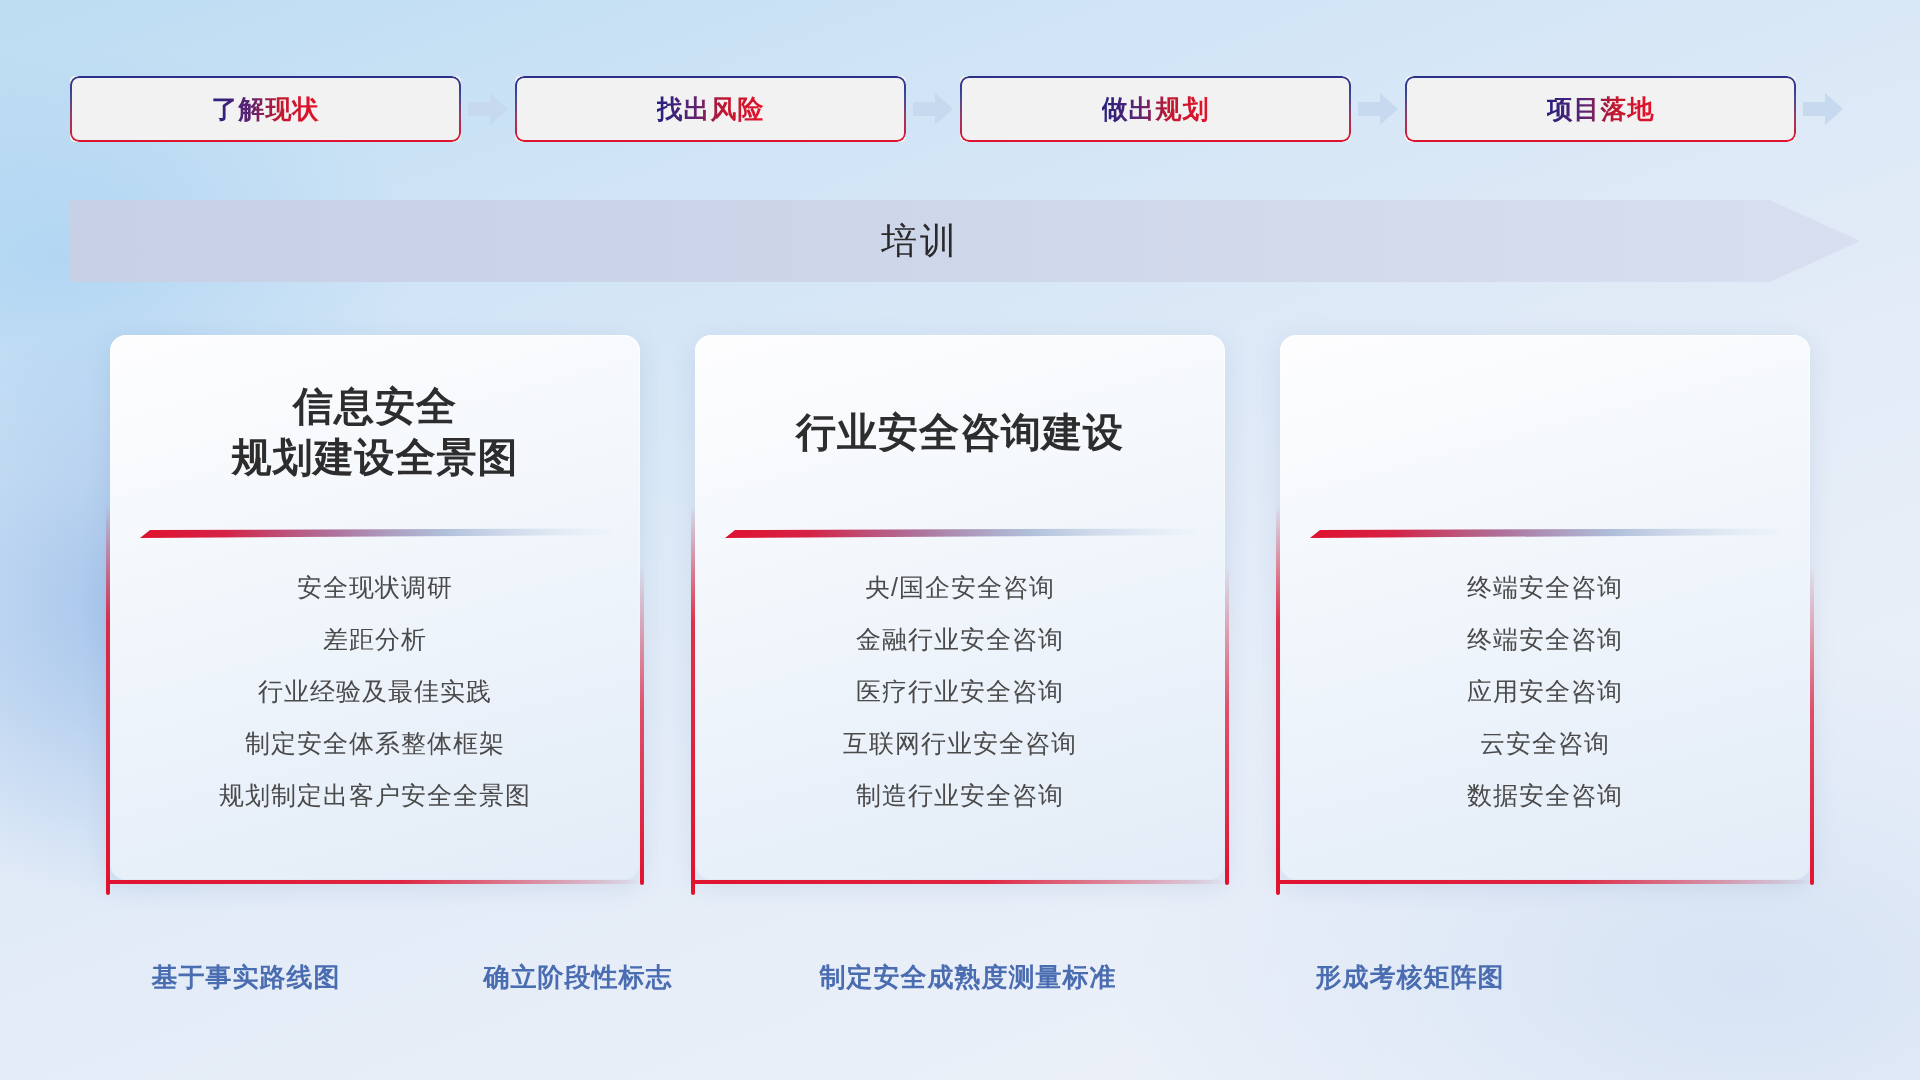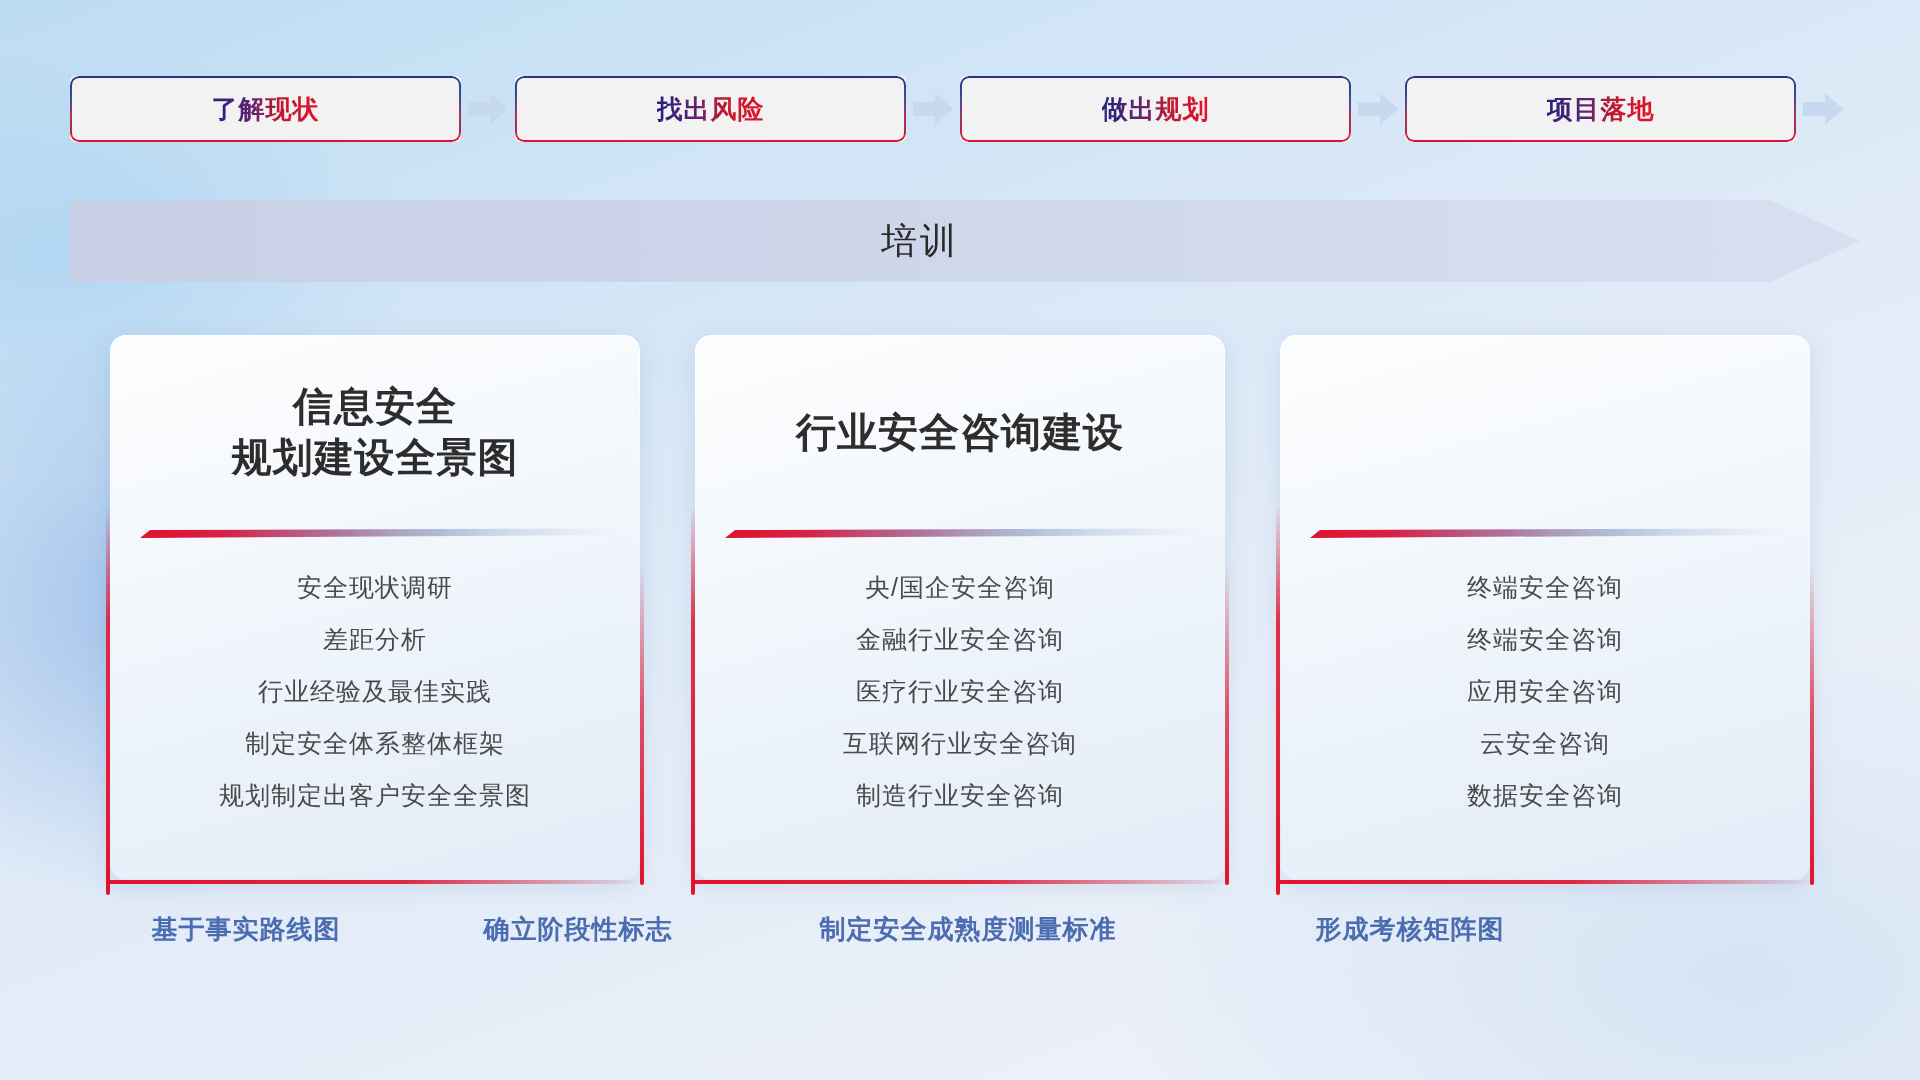--- a/index.html
+++ b/index.html
@@ -219,20 +219,21 @@
     height: 40px;
   }
   .bottom-label {
     position: absolute;
     font-size: 26px;
     font-weight: 700;
     color: #4a6cb0;
     letter-spacing: 1px;
     white-space: nowrap;
     transform: translateX(-50%);
+    margin-top: 48px;
   }
 </style>
 </head>
 <body>
 
 <div id="stage">
 
   <div id="step-row">
       <div class="step-box">
         <span class="step-label">了解现状</span>

